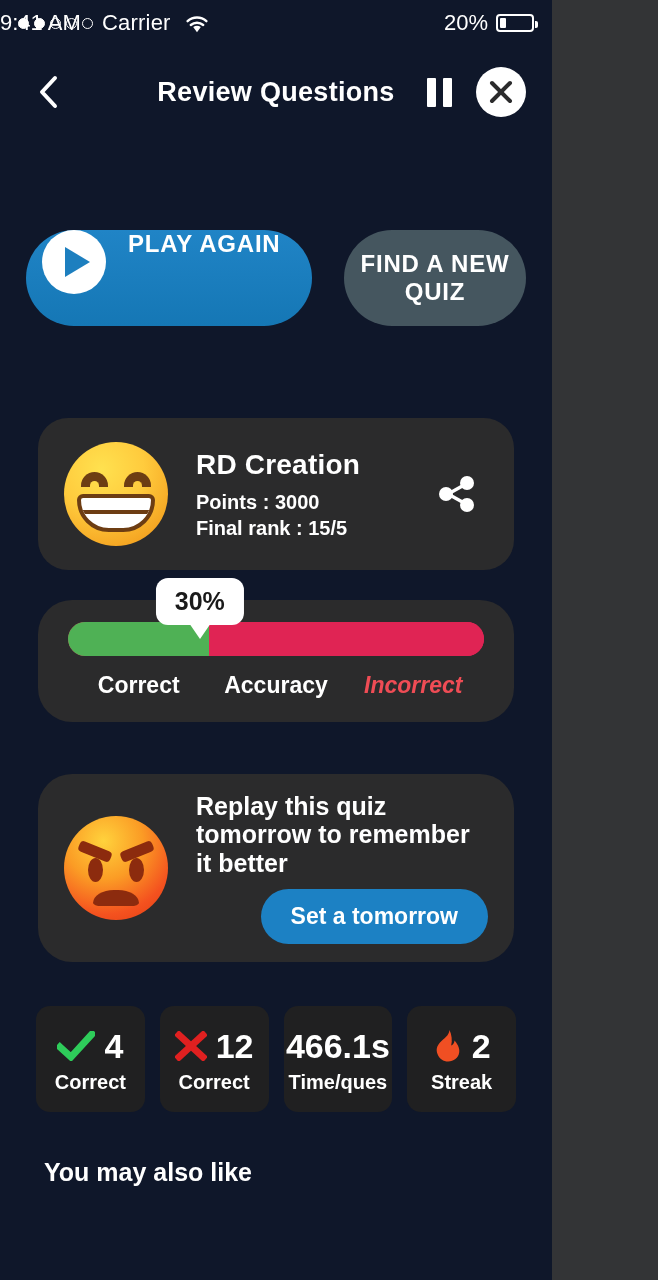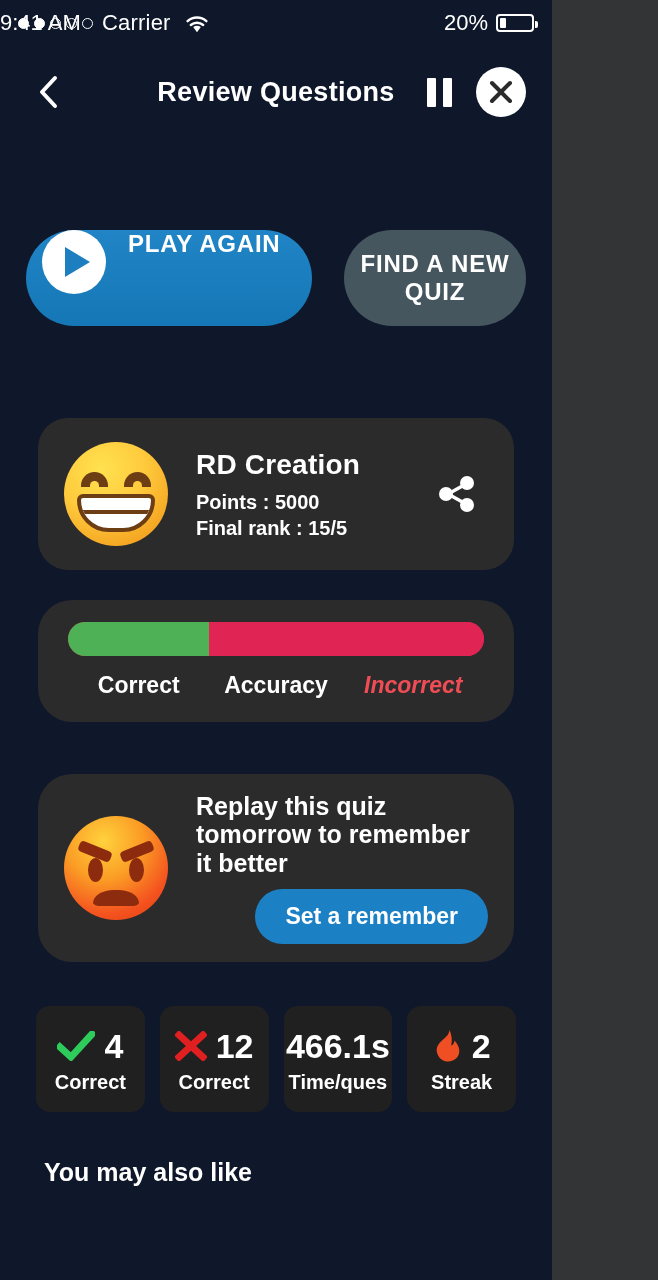--- a/index.html
+++ b/index.html
@@ -498,35 +498,36 @@
   </div>
 
   <div class="profile-card">
     <div class="emoji happy">
       <span class="eye-arc l"></span>
       <span class="eye-arc r"></span>
       <span class="grin"></span>
     </div>
     <div class="profile-info">
       <div class="profile-name">RD Creation</div>
-      <div class="profile-line">Points : 5000</div>
+      <div class="profile-line">Points : 3000</div>
       <div class="profile-line second">Final rank : 15/5</div>
     </div>
     <div class="share-btn">
       <svg width="44" height="44" viewBox="0 0 44 44">
         <line x1="13" y1="22" x2="31" y2="12" stroke="#fff" stroke-width="3.4"></line>
         <line x1="13" y1="22" x2="31" y2="32" stroke="#fff" stroke-width="3.4"></line>
         <circle cx="11" cy="22" r="7" fill="#fff"></circle>
         <circle cx="32" cy="11" r="7" fill="#fff"></circle>
         <circle cx="32" cy="33" r="7" fill="#fff"></circle>
       </svg>
     </div>
   </div>
 
   <div class="accuracy-wrap">
+    <div class="tooltip" style="left: 34%;">30%</div>
     <div class="accuracy-card">
       <div class="acc-bar">
         <div class="acc-correct" id="accCorrect" style="width: 34%;"></div>
         <div class="acc-incorrect"></div>
       </div>
       <div class="acc-labels">
         <div class="acc-lbl correct">Correct</div>
         <div class="acc-lbl middle">Accuracy</div>
         <div class="acc-lbl incorrect">Incorrect</div>
       </div>
@@ -537,21 +538,21 @@
     <div class="emoji angry">
       <span class="brow l"></span>
       <span class="brow r"></span>
       <span class="angry-eye l"></span>
       <span class="angry-eye r"></span>
       <span class="frown"></span>
     </div>
     <div class="reminder-right">
       <div class="reminder-text">Replay this quiz tomorrow to remember it better</div>
       <div class="reminder-btn-row">
-        <button class="btn-reminder">Set a remember</button>
+        <button class="btn-reminder">Set a tomorrow</button>
       </div>
     </div>
   </div>
 
   <div class="stats-row">
 
     <div class="stat-card">
       <div class="stat-top">
         <svg width="38" height="30" viewBox="0 0 38 30">
           <polyline points="3,16 14,26 35,3" stroke="#2ecc5a" stroke-width="7" fill="none" stroke-linecap="square" stroke-linejoin="miter"></polyline>

